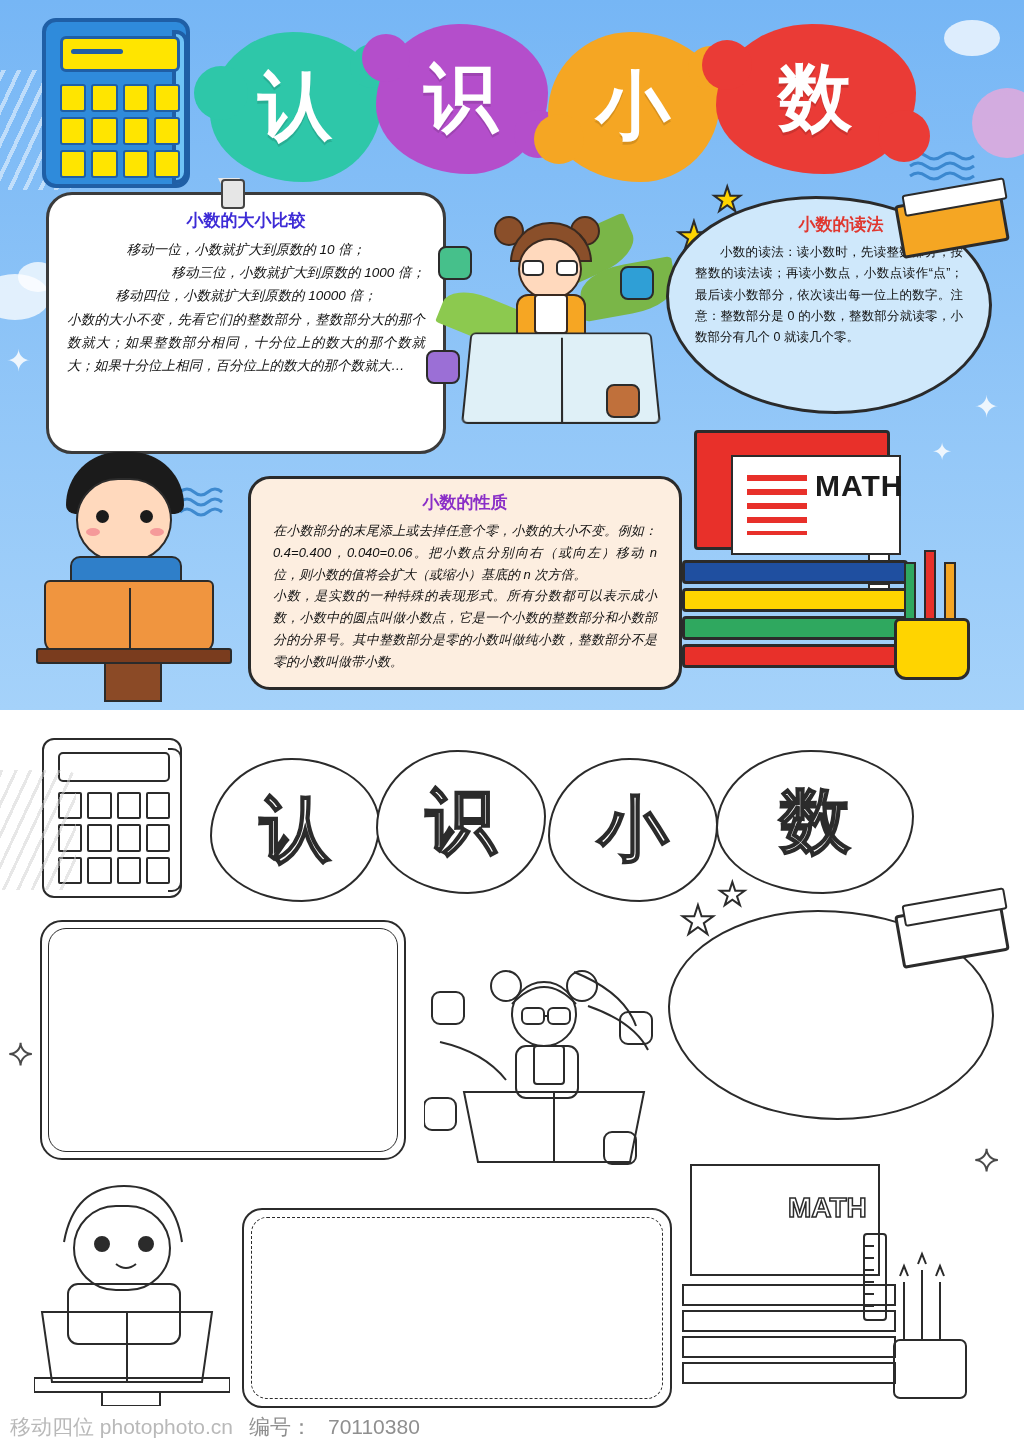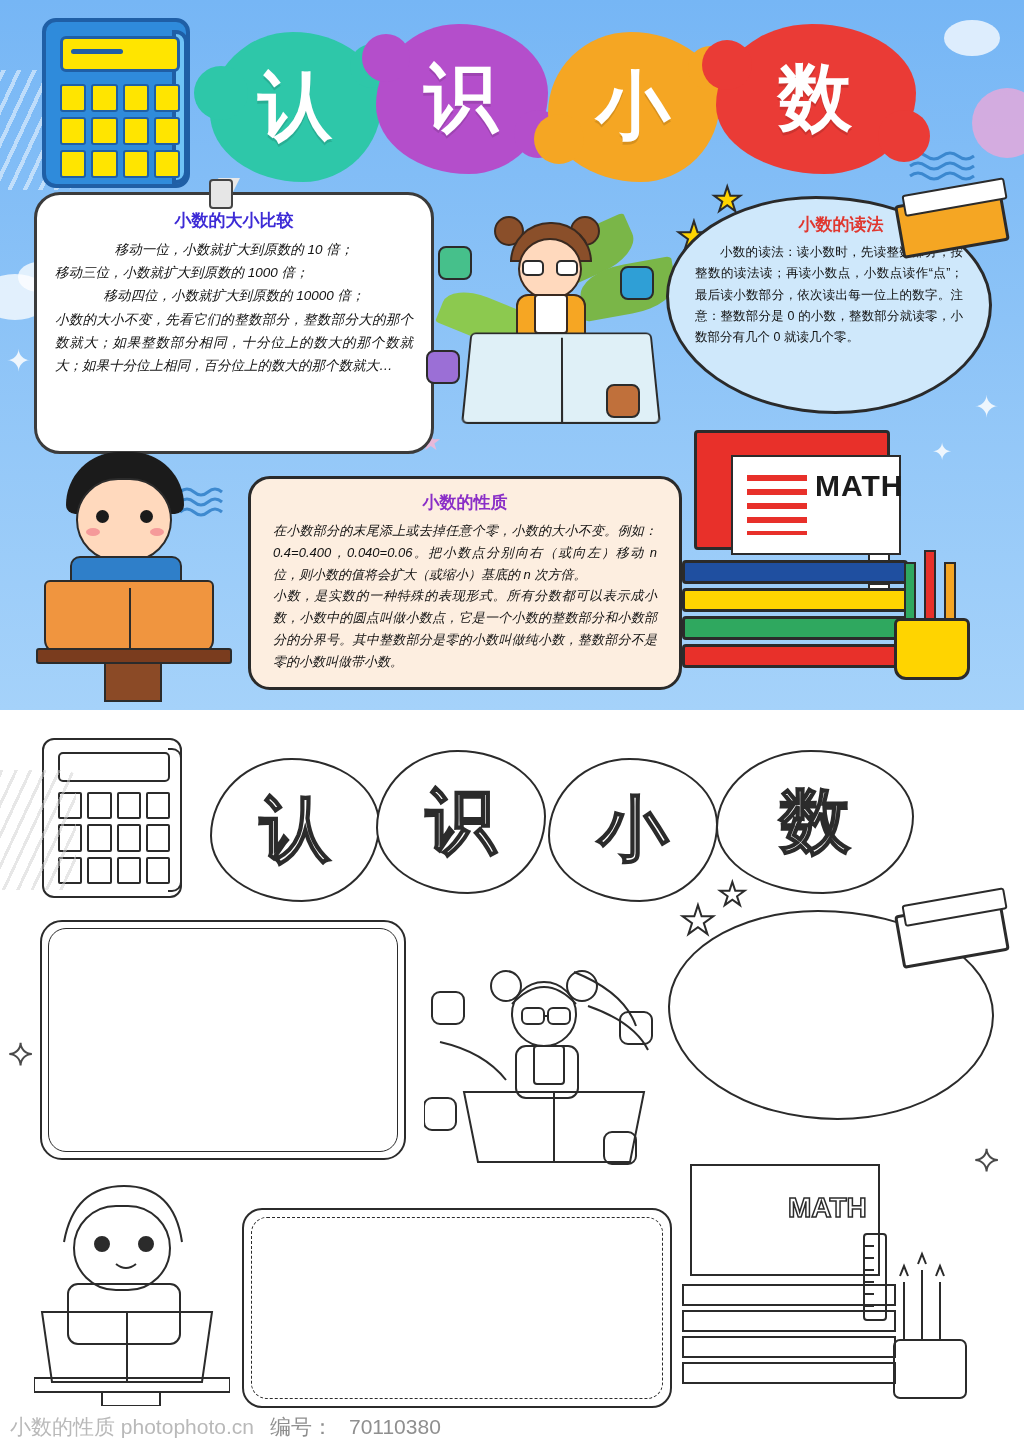--- a/index.html
+++ b/index.html
@@ -77,21 +77,21 @@
   .tb2:after { right:-14px; bottom:16px; width:48px; height:48px; background:#b44ecb; }
   .tb3 { left:348px; top:18px; background:#f5a623; }
   .tb3:before{ left:-14px; bottom:18px; width:50px; height:50px; background:#f5a623; }
   .tb3:after { right:-12px; top:14px; width:44px; height:44px; background:#f5a623; }
   .tb4 { left:516px; top:10px; background:#ea3b36; width:200px; }
   .tb4:before{ left:-14px; top:16px; width:50px; height:50px; background:#ea3b36; }
   .tb4:after { right:-14px; bottom:12px; width:52px; height:52px; background:#ea3b36; }
 
   
   .card-left {
-    position:absolute; left:34px; top:192px; width:400px; height:262px;
+    position:absolute; left:46px; top:192px; width:400px; height:262px;
     background:#fff; border:3px solid #3b3b3b; border-radius:26px;
     padding:14px 18px 10px 18px;
   }
   .card-left:before{ 
     content:""; position:absolute; left:172px; top:-16px; width:20px; height:26px;
     background:#e6e6e6; border:2px solid #444; border-radius:4px;
   }
   .pin-line { position:absolute; left:228px; top:186px; width:3px; height:56px; background:#d8d8d8; }
   .pin-tri { position:absolute; left:218px; top:178px; width:0; height:0;
     border-left:11px solid transparent; border-right:11px solid transparent; border-top:22px solid #e8e8e8; }
@@ -339,21 +339,21 @@
     </div>
   </div>
 
   <div class="pin-tri"></div>
   <div class="pin-line"></div>
 
   <div class="card-left">
     <div class="card-title">小数的大小比较</div>
     <div class="body-txt">
       <p style="text-align:center">移动一位，小数就扩大到原数的 10 倍；</p>
-      <p style="text-align:left">移动三位，小数就扩大到原数的 1000 倍；</p>
+      <p style="text-align:right">移动三位，小数就扩大到原数的 1000 倍；</p>
       <p style="text-align:center">移动四位，小数就扩大到原数的 10000 倍；</p>
       <p>小数的大小不变，先看它们的整数部分，整数部分大的那个数就大；如果整数部分相同，十分位上的数大的那个数就大；如果十分位上相同，百分位上的数大的那个数就大…</p>
     </div>
   </div>
 
   <div class="girl">
     <div class="leaf" style="left:120px; top:28px; width:86px; height:46px; transform:rotate(-24deg);"></div>
     <div class="leaf" style="left:150px; top:64px; width:96px; height:50px; transform:rotate(-10deg);"></div>
     <div class="leaf" style="left:10px; top:96px; width:80px; height:42px; transform:rotate(22deg); background:#8cc94f;"></div>
     <div class="bun l"></div>
@@ -519,16 +519,16 @@
 
   <div class="wstar" style="left:8px; top:330px; color:#fff; -webkit-text-stroke:2px #2b2b2b;">✦</div>
   <div class="wstar" style="left:974px; top:436px; color:#fff; -webkit-text-stroke:2px #2b2b2b;">✦</div>
   <div class="ystar" style="left:680px; top:190px; color:#fff; -webkit-text-stroke:2px #2b2b2b;">★</div>
   <div class="ystar" style="left:718px; top:168px; font-size:32px; color:#fff; -webkit-text-stroke:2px #2b2b2b;">★</div>
   <div class="bookpair" style="right:18px; top:196px; background:#fff;"></div>
   <div class="stripes" style="left:-14px; top:60px; background:repeating-linear-gradient(115deg,#cfcfcf 0 3px, rgba(255,255,255,0) 3px 13px);"></div>
 </div>
 
 <div class="footer">
-  <span class="wm">小数的性质 photophoto.cn</span>
+  <span class="wm">移动四位 photophoto.cn</span>
   <span>编号：</span>
   <span>70110380</span>
 </div>
 
 </body></html>

